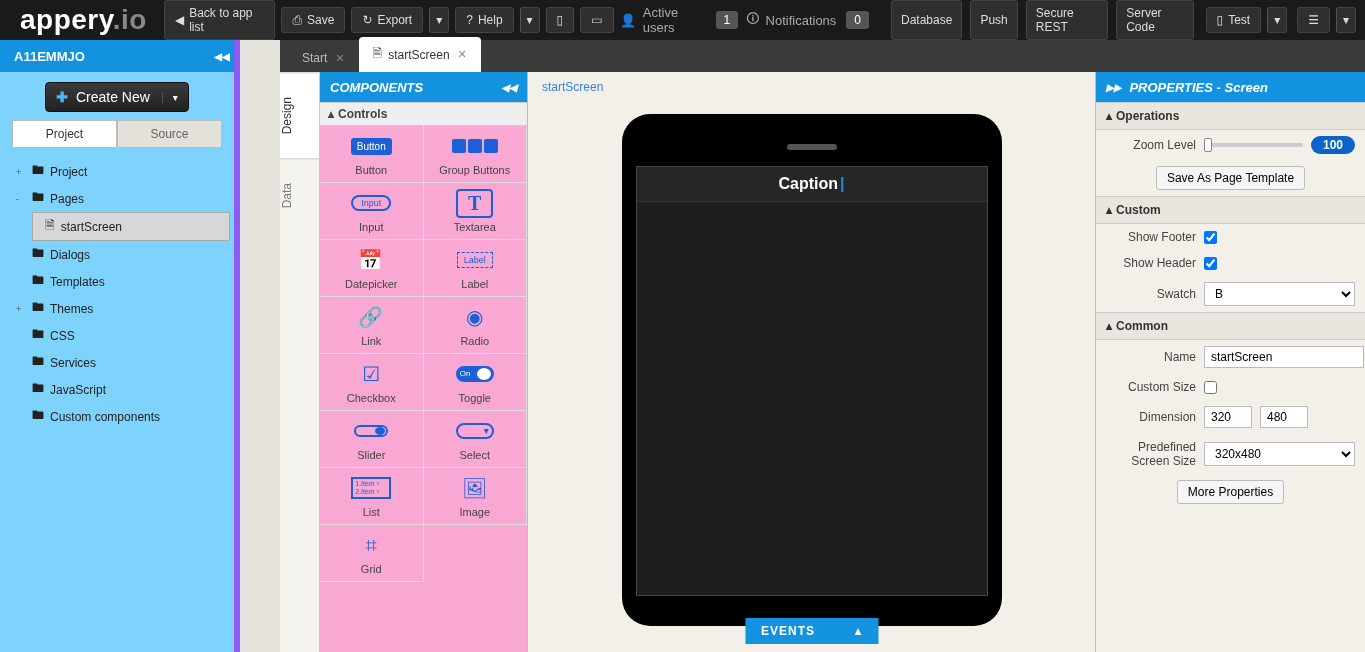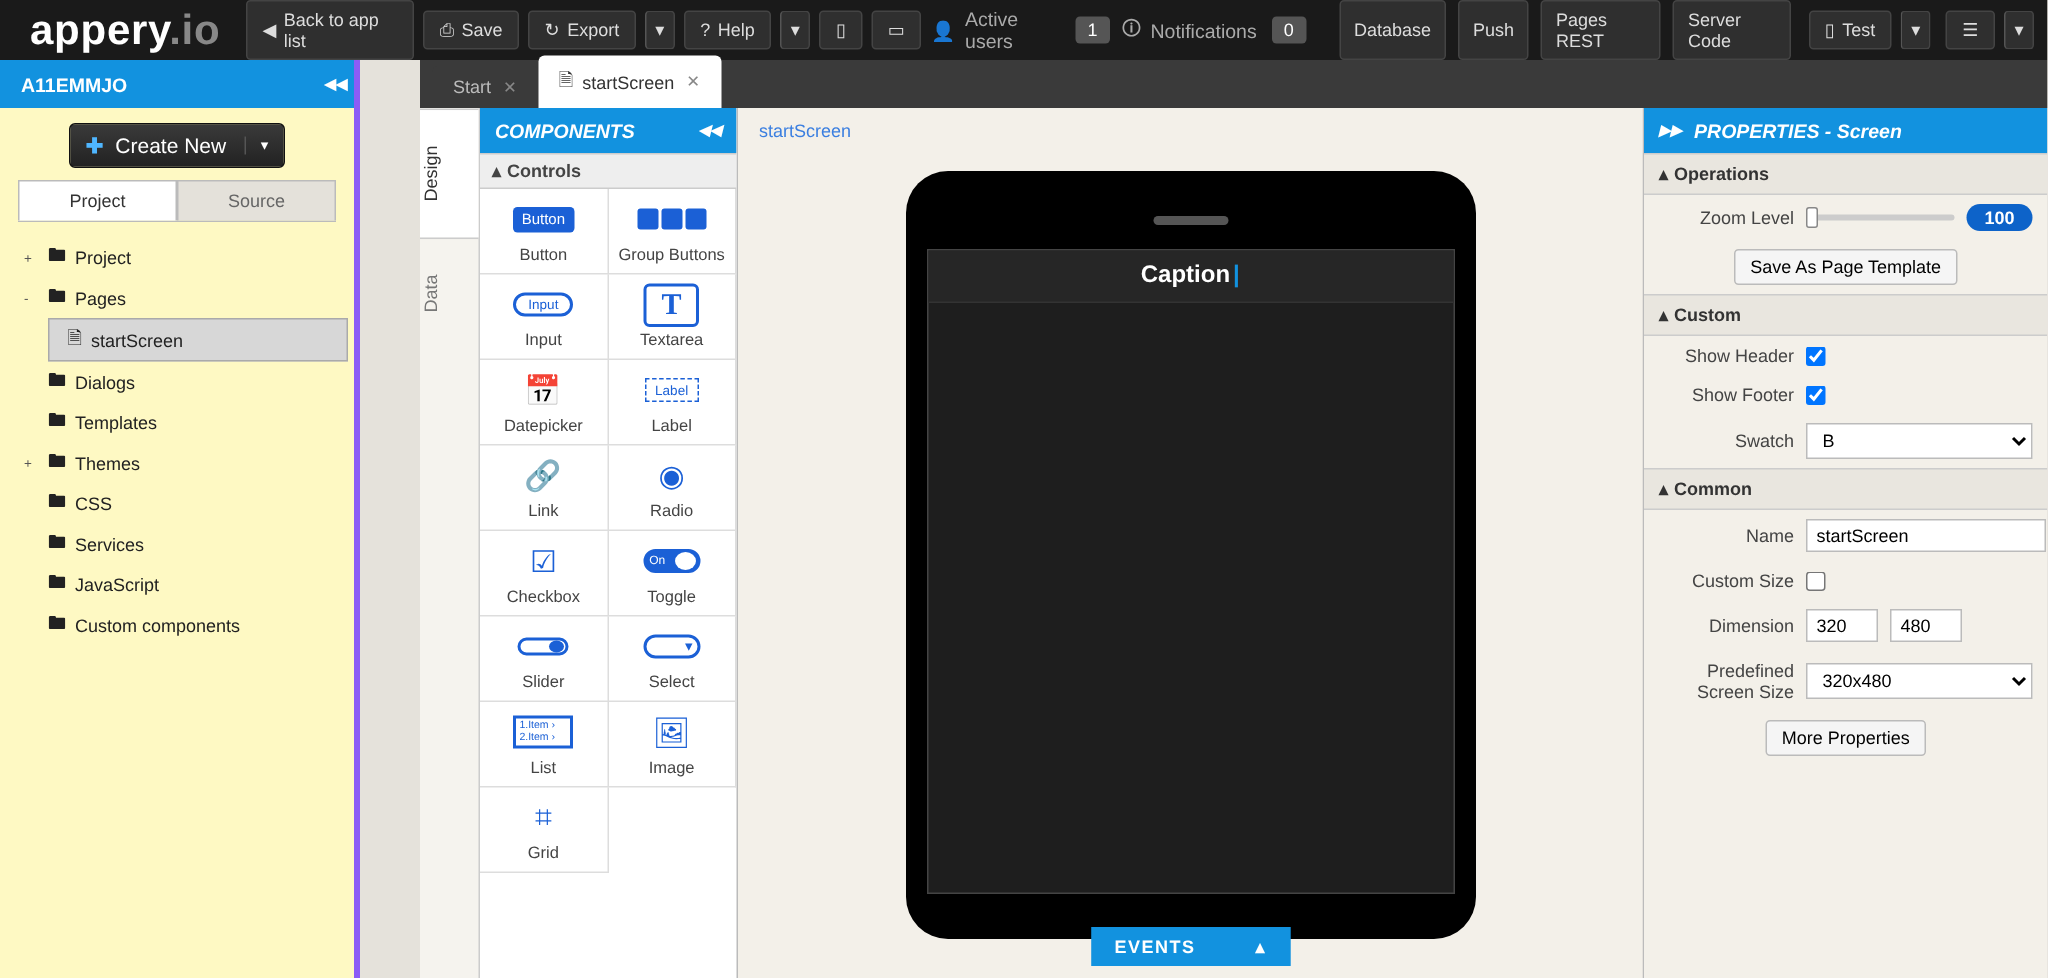--- a/index.html
+++ b/index.html
@@ -12,21 +12,21 @@
 .tbtn { background:#2f2f2f; border:1px solid #444; color:#ddd; padding:5px 10px; margin:0 3px; border-radius:3px; cursor:pointer; display:flex; align-items:center; gap:5px; font-size:12px; }
 .tbtn-split { border-left:1px solid #555; padding:5px 6px; }
 .tgroup { display:flex; }
 .spacer { flex:1; }
 .status-txt { color:#aaa; margin:0 4px; display:flex; align-items:center; gap:6px;}
 .status-badge { background:#555; color:#fff; border-radius:3px; padding:2px 8px; margin-left:4px; font-size:12px; }
 .linkset { display:flex; gap:2px; }
 .linkset .tbtn { padding:5px 9px; }
 
 
-.sidebar { position:absolute; top:40px; left:0; width:240px; bottom:0; background:#fef9c3; border-right:4px solid #8b5cf6; }
+.sidebar { position:absolute; top:40px; left:0; width:240px; bottom:0; background:#7dd3fc; border-right:6px solid #8b5cf6; }
 .project-hdr { height:32px; background:#1292df; color:#fff; font-size:13px; font-weight:bold; display:flex; align-items:center; padding-left:14px; justify-content:space-between;}
 .project-hdr .collapse { width:24px; height:32px; display:flex; align-items:center; justify-content:center; font-size:10px; cursor:pointer;}
 .create-btn-wrap { display:flex; justify-content:center; padding:10px 0 8px;}
 .create-btn { background:linear-gradient(#3a3a3a,#222); color:#fff; border:1px solid #111; padding:6px 10px; border-radius:4px; display:flex; align-items:center; gap:8px; font-size:14px; cursor:pointer;}
 .create-btn .chev { border-left:1px solid #555; padding-left:10px; margin-left:4px; font-size:10px;}
 .side-tabs { display:flex; border-bottom:1px solid #bbb; margin:0 12px 6px;}
 .side-tabs .stab { flex:1; text-align:center; padding:6px 0; font-size:12px; color:#666; cursor:pointer; border:1px solid #bbb; border-bottom:none; background:#e4e1da; }
 .side-tabs .stab.active { background:#fff; color:#333;}
 .tree { font-size:12px; color:#222; padding:4px 4px;}
 .tree-row { display:flex; align-items:center; padding:3px 2px 3px 12px; gap:6px; cursor:pointer;}
@@ -43,21 +43,21 @@
 .page-tab .x { color:#888; font-size:11px; margin-left:2px;}
 
 .workbench { position:absolute; top:32px; left:0; right:0; bottom:0; display:flex; }
 
 
 .vtabs { width:40px; background:#f5f3ee; border-right:1px solid #ccc; display:flex; flex-direction:column; }
 .vtab { writing-mode:vertical-rl; transform:rotate(180deg); padding:24px 0; font-size:12px; color:#777; text-align:center; border-bottom:1px solid #ccc; cursor:pointer;}
 .vtab.active { background:#fff; color:#333; }
 
 
-.palette { width:172px; border-right:1px solid #bbb; background:#ffffff; overflow-y:auto; position:relative;}
+.palette { width:208px; border-right:1px solid #bbb; background:#f9a8d4; overflow-y:auto; position:relative;}
 .pal-hdr, .prop-hdr { height:30px; background:#1292df; color:#fff; font-size:13px; font-weight:bold; font-style:italic; display:flex; align-items:center; padding:0 10px; justify-content:space-between;}
 .pal-hdr .collapse, .prop-hdr .expand { font-size:10px; cursor:pointer;}
 .pal-section { background:#eee; border-top:1px solid #ccc; border-bottom:1px solid #ccc; padding:4px 8px; font-size:12px; font-weight:bold; color:#444; display:flex; align-items:center; gap:4px;}
 .comp-grid { display:grid; grid-template-columns:1fr 1fr;}
 .comp-cell { border:1px solid #ddd; border-left:none; border-top:none; padding:6px 4px; text-align:center; font-size:11px; color:#444; cursor:grab;}
 .comp-cell .ci { height:28px; display:flex; align-items:center; justify-content:center; color:#1b60d6; font-size:20px; margin-bottom:4px;}
 
 
 .canvas-wrap { flex:1; background:#f3f0e9; overflow:auto; position:relative; }
 .canvas-crumb { height:30px; background:#f3f0e9; color:#3b7fe0; font-size:12px; padding:8px 14px;}
@@ -134,21 +134,21 @@
   </div>
   <div class="status-txt">
     <span>🛈</span>
     <span>Notifications</span>
     <span class="status-badge">0</span>
   </div>
   <div style="width:16px"></div>
   <div class="linkset">
     <div class="tbtn">Database</div>
     <div class="tbtn">Push</div>
-    <div class="tbtn">Pages REST</div>
+    <div class="tbtn">Secure REST</div>
     <div class="tbtn">Server Code</div>
   </div>
   <div class="tgroup" style="margin-left:6px">
     <div class="tbtn">
         <span>▯</span>
         <span>Test</span>
       </div>
     <div class="tbtn tbtn-split">
         <span>▾</span>
       </div>
@@ -343,25 +343,25 @@
       </div>
       <div class="prop-row center">
           <button class="btn-std">Save As Page Template</button>
         </div>
 
       <div class="prop-section">
           <span>▴</span>
           <span>Custom</span>
         </div>
       <div class="prop-row">
+          <label>Show Footer</label>
+          <input type="checkbox" checked="" style="">
+        </div>
+      <div class="prop-row">
           <label>Show Header</label>
-          <input type="checkbox" checked="" style="">
-        </div>
-      <div class="prop-row">
-          <label>Show Footer</label>
           <input type="checkbox" checked="" style="">
         </div>
       <div class="prop-row">
           <label>Swatch</label>
           <select class="sel"><option>B</option></select>
         </div>
 
       <div class="prop-section">
           <span>▴</span>
           <span>Common</span>

